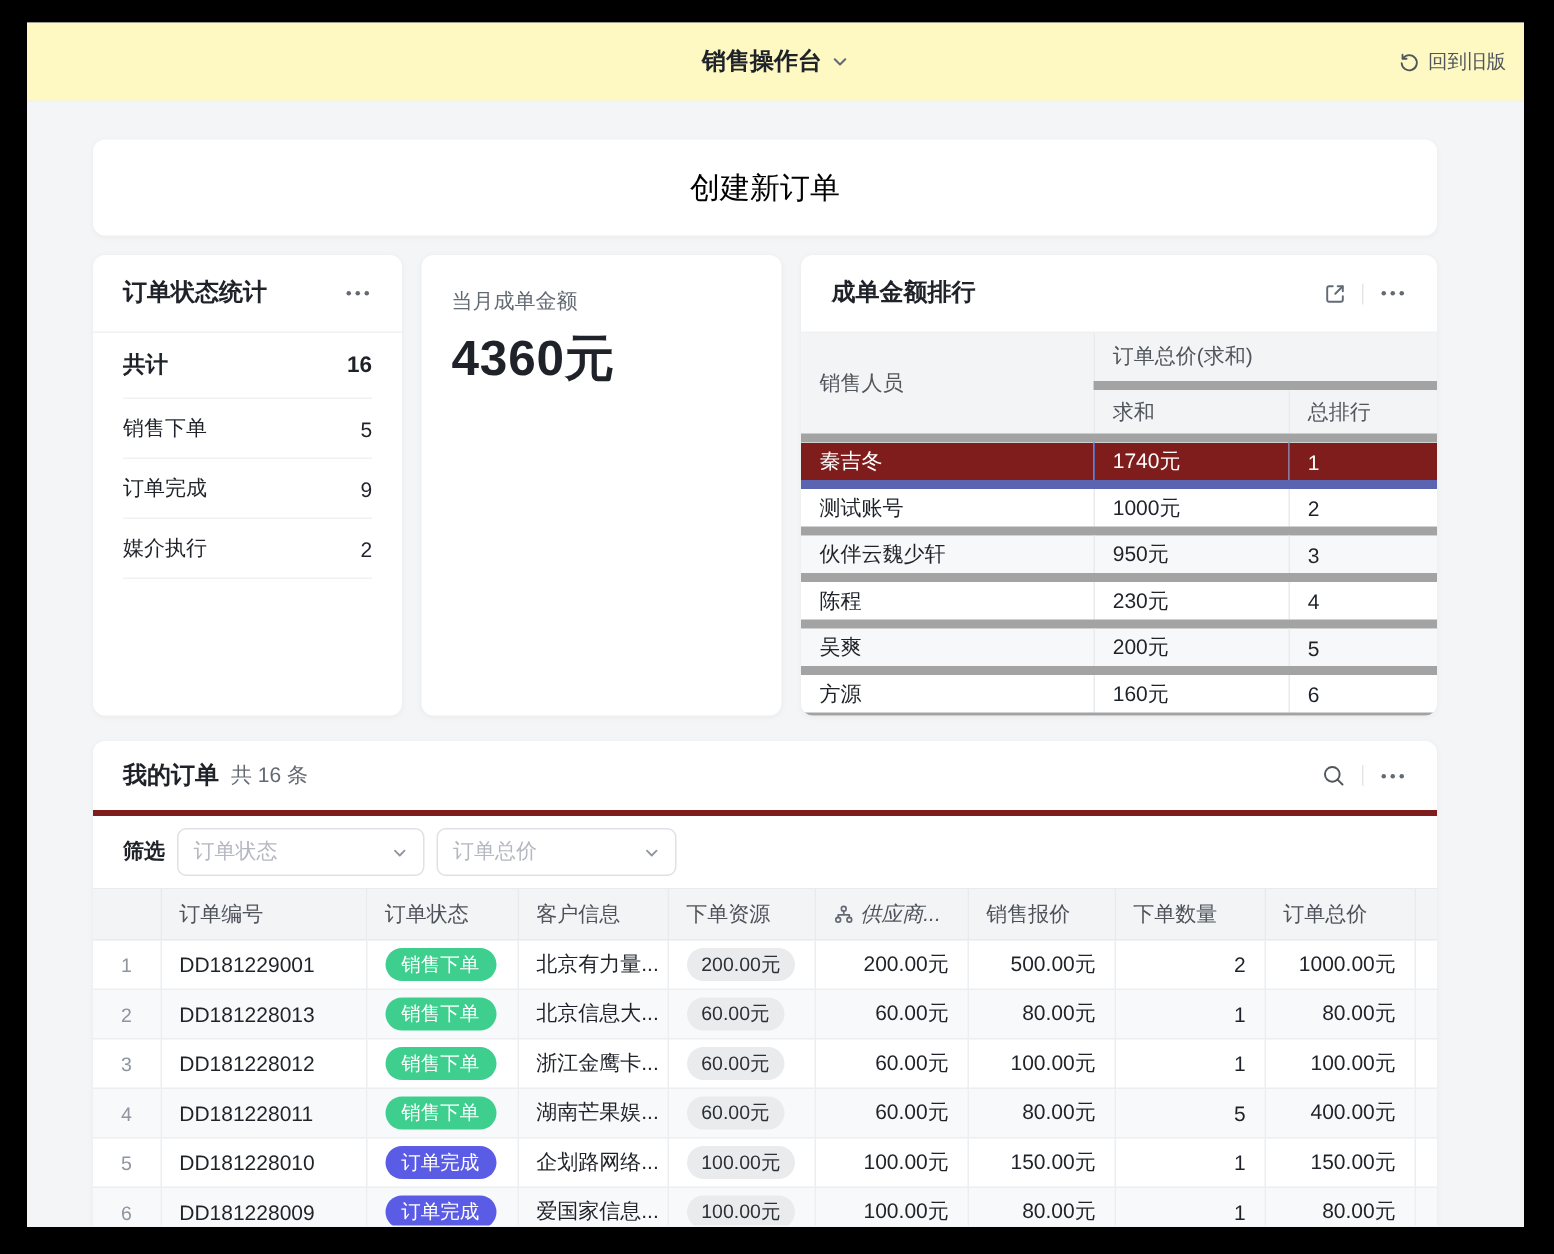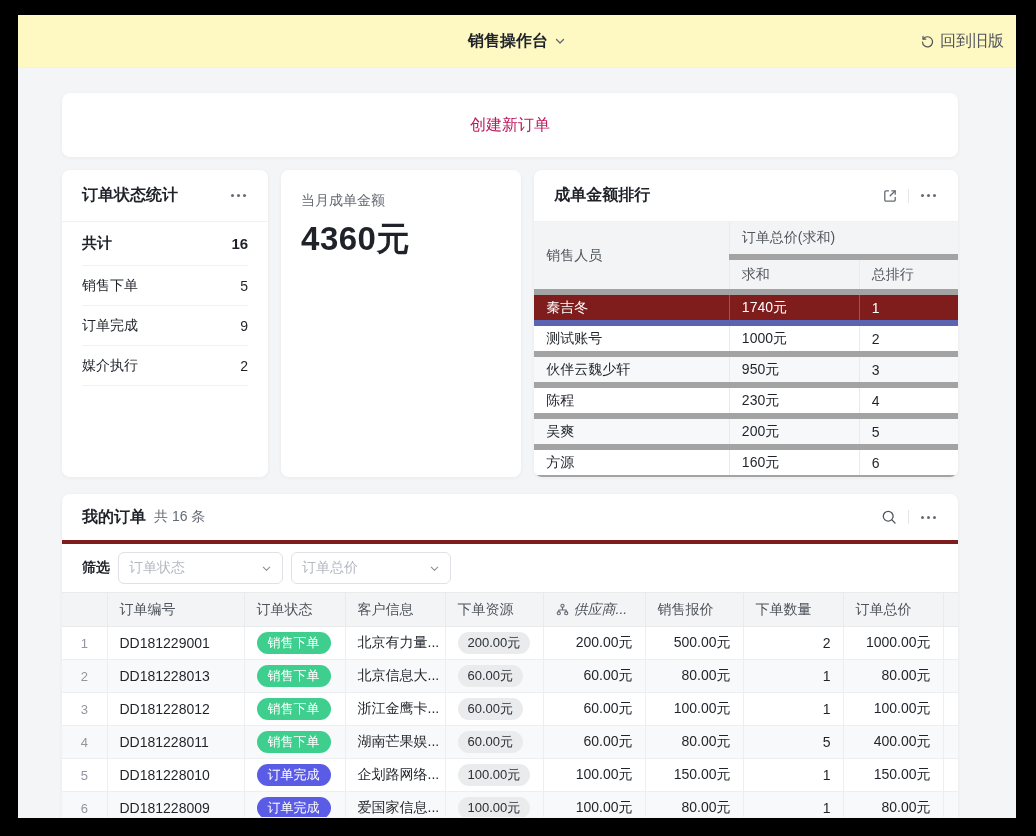--- a/index.html
+++ b/index.html
@@ -16,33 +16,33 @@
   }
   
   .topbar {
     height:53px; background:#fef9c3; border-bottom:1px solid #f0f1f2;
     display:flex; align-items:center; justify-content:center; position:relative;
   }
   .topbar-title-wrap { display:flex; align-items:center; gap:6px; cursor:pointer; }
   .topbar-title { font-size:16px; font-weight:700; color:#1f2329; }
   .topbar-right {
     position:absolute; right:12px; top:0; height:100%;
-    display:flex; align-items:center; gap:5px; color:#51565d; font-size:16px; cursor:pointer;
+    display:flex; align-items:center; gap:5px; color:#51565d; font-size:13px; cursor:pointer;
   }
   .icon { display:inline-flex; align-items:center; justify-content:center; }
   
   .page-body { height:749px; padding:25px 0 0 44px; overflow:hidden; }
   .container { width:896px; }
   .card {
     background:#fff; border-radius:8px; overflow:hidden;
     box-shadow:0 1px 4px rgba(31,35,41,0.05);
   }
   .create-card {
     height:64px; margin-bottom:13px; display:flex; align-items:center; justify-content:center;
-    font-size:16px; color:#be185d; cursor:pointer;
+    font-size:20px; color:#000000; cursor:pointer;
   }
   .cards-row { display:flex; gap:13px; margin-bottom:17px; }
   .card-head {
     height:52px; display:flex; align-items:center; padding:0 20px;
     border-bottom:1px solid #f0f1f3; flex:none;
   }
   .card-title { font-size:16px; font-weight:700; color:#1f2329; white-space:nowrap; }
   .head-right { margin-left:auto; display:flex; align-items:center; gap:10px; }
   .v-divider { width:1px; height:14px; background:#e4e6e8; }
   .dots { display:flex; gap:3px; cursor:pointer; padding:4px 2px; }

